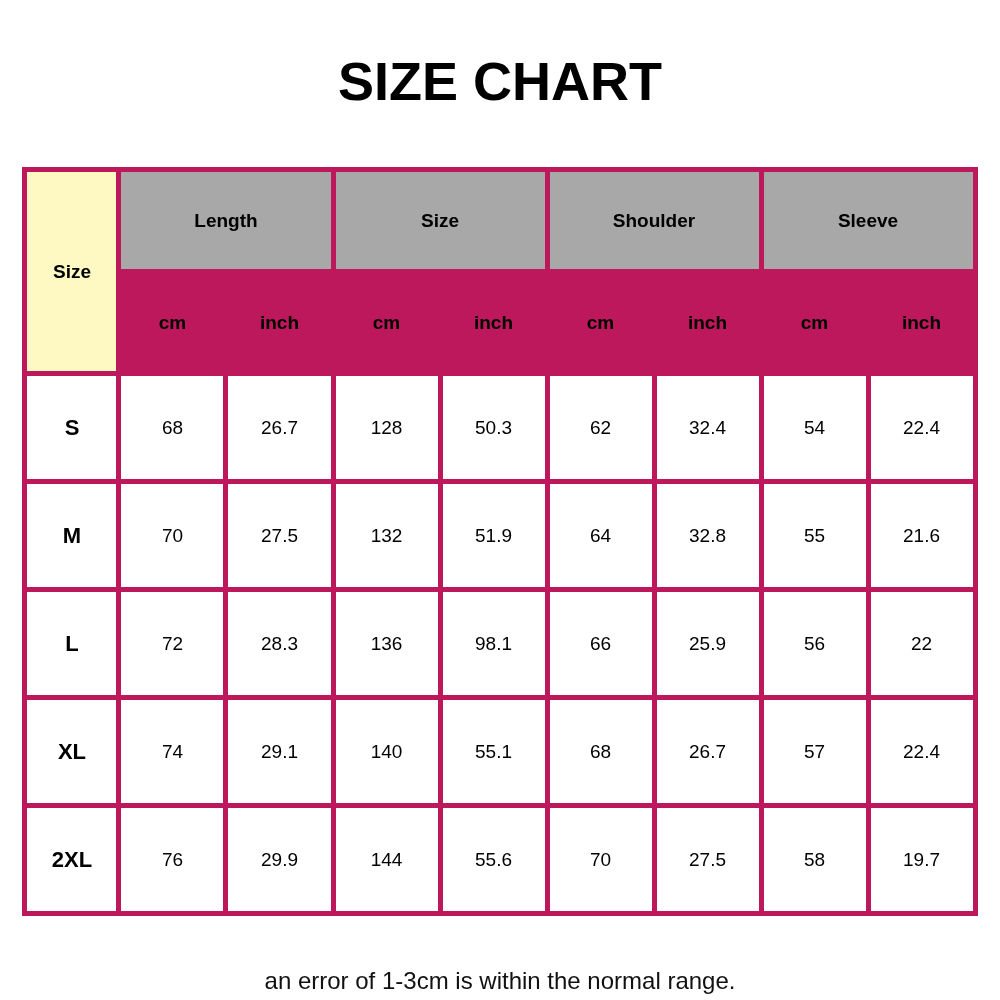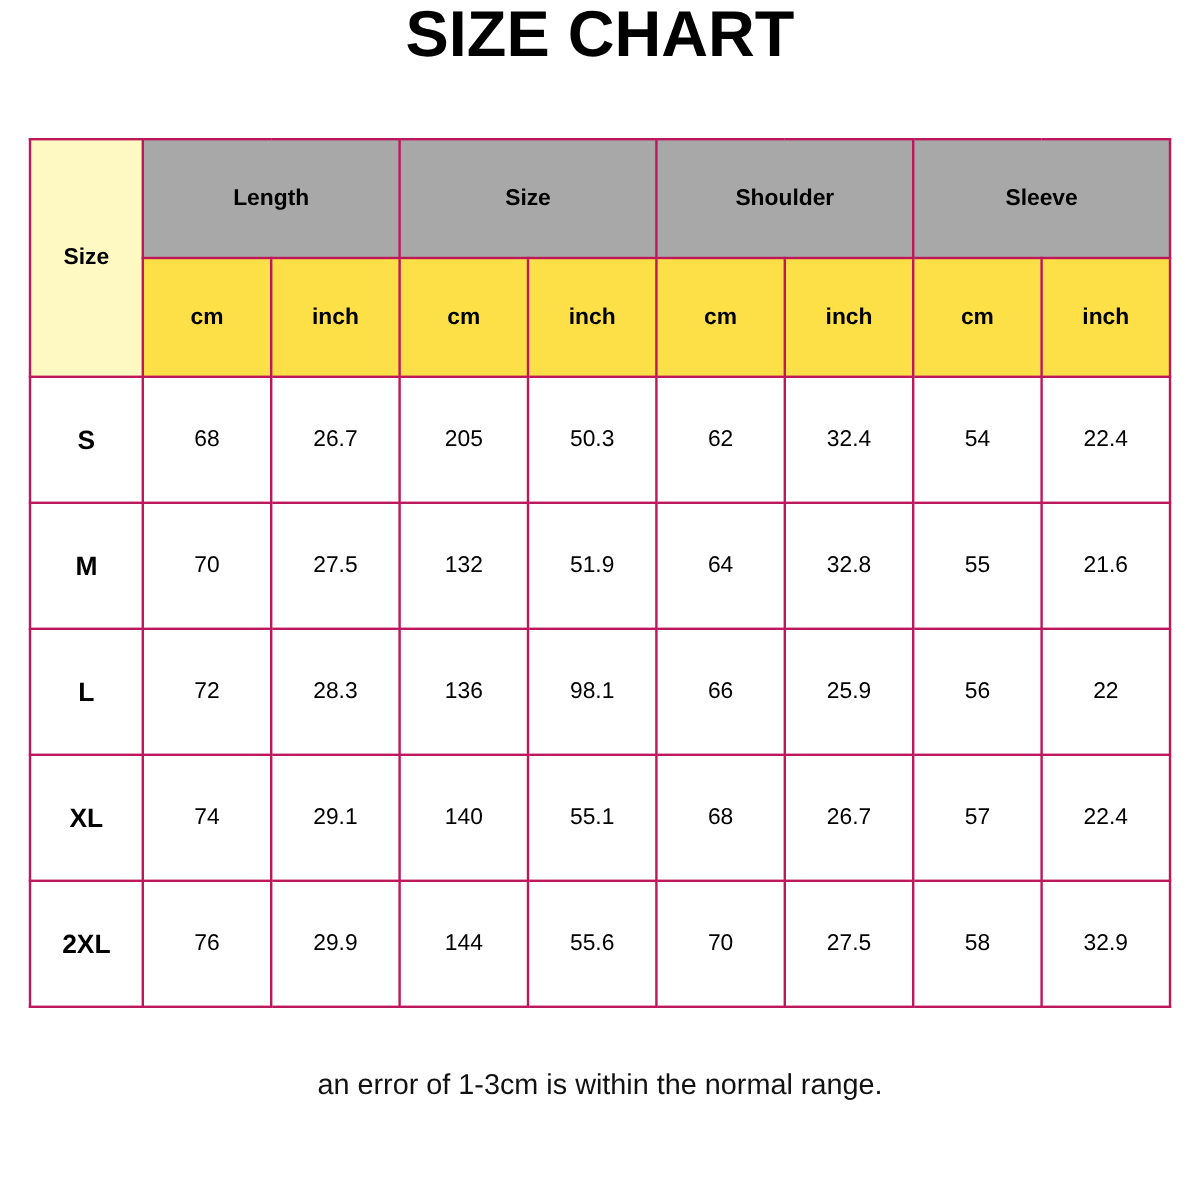--- a/index.html
+++ b/index.html
@@ -20,55 +20,56 @@
     height: 1000px;
     box-sizing: border-box;
     display: flex;
     flex-direction: column;
     align-items: center;
   }
   .title {
     font-size: 54px;
     font-weight: bold;
     letter-spacing: 0px;
+    margin-top: 52px;
     margin-bottom: 0;
     line-height: 1.1;
     text-align: center;
   }
   .table-wrap {
     margin-top: 56px;
     width: 950px;
     display: flex;
     justify-content: center;
   }
   table.size-chart {
     border-collapse: collapse;
     width: 950px;
     table-layout: fixed;
   }
   table.size-chart td, table.size-chart th {
-    border: 2px solid #be185d;
+    border: 5px solid #be185d;
     text-align: center;
     vertical-align: middle;
     font-size: 19px;
     color: #000;
   }
   .head-cell {
     background: #a8a8a8;
     font-weight: bold;
     font-size: 21px;
     height: 50px;
   }
   .size-head {
     background: #fef9c3;
     font-weight: bold;
     font-size: 21px;
   }
   .unit-cell {
-    background: #fde047;
+    background: #be185d;
     font-weight: bold;
     font-size: 19px;
     height: 95px;
   }
   .group-cell {
     height: 95px;
   }
   .body-row td {
     height: 101px;
     background: #ffffff;
@@ -125,21 +126,21 @@
           <td class="unit-cell">inch</td>
           <td class="unit-cell">cm</td>
           <td class="unit-cell">inch</td>
         </tr>
       </thead>
       <tbody>
         <tr class="body-row">
           <td class="size-label">S</td>
           <td>68</td>
           <td>26.7</td>
-          <td>205</td>
+          <td>128</td>
           <td>50.3</td>
           <td>62</td>
           <td>32.4</td>
           <td>54</td>
           <td>22.4</td>
         </tr>
         <tr class="body-row">
           <td class="size-label">M</td>
           <td>70</td>
           <td>27.5</td>
@@ -174,21 +175,21 @@
         </tr>
         <tr class="body-row">
           <td class="size-label">2XL</td>
           <td>76</td>
           <td>29.9</td>
           <td>144</td>
           <td>55.6</td>
           <td>70</td>
           <td>27.5</td>
           <td>58</td>
-          <td>32.9</td>
+          <td>19.7</td>
         </tr>
       </tbody>
     </table>
   </div>
 
   <div class="footnote">
     <div>an error of 1-3cm is within the normal range.</div>
   </div>
 
 </div>

